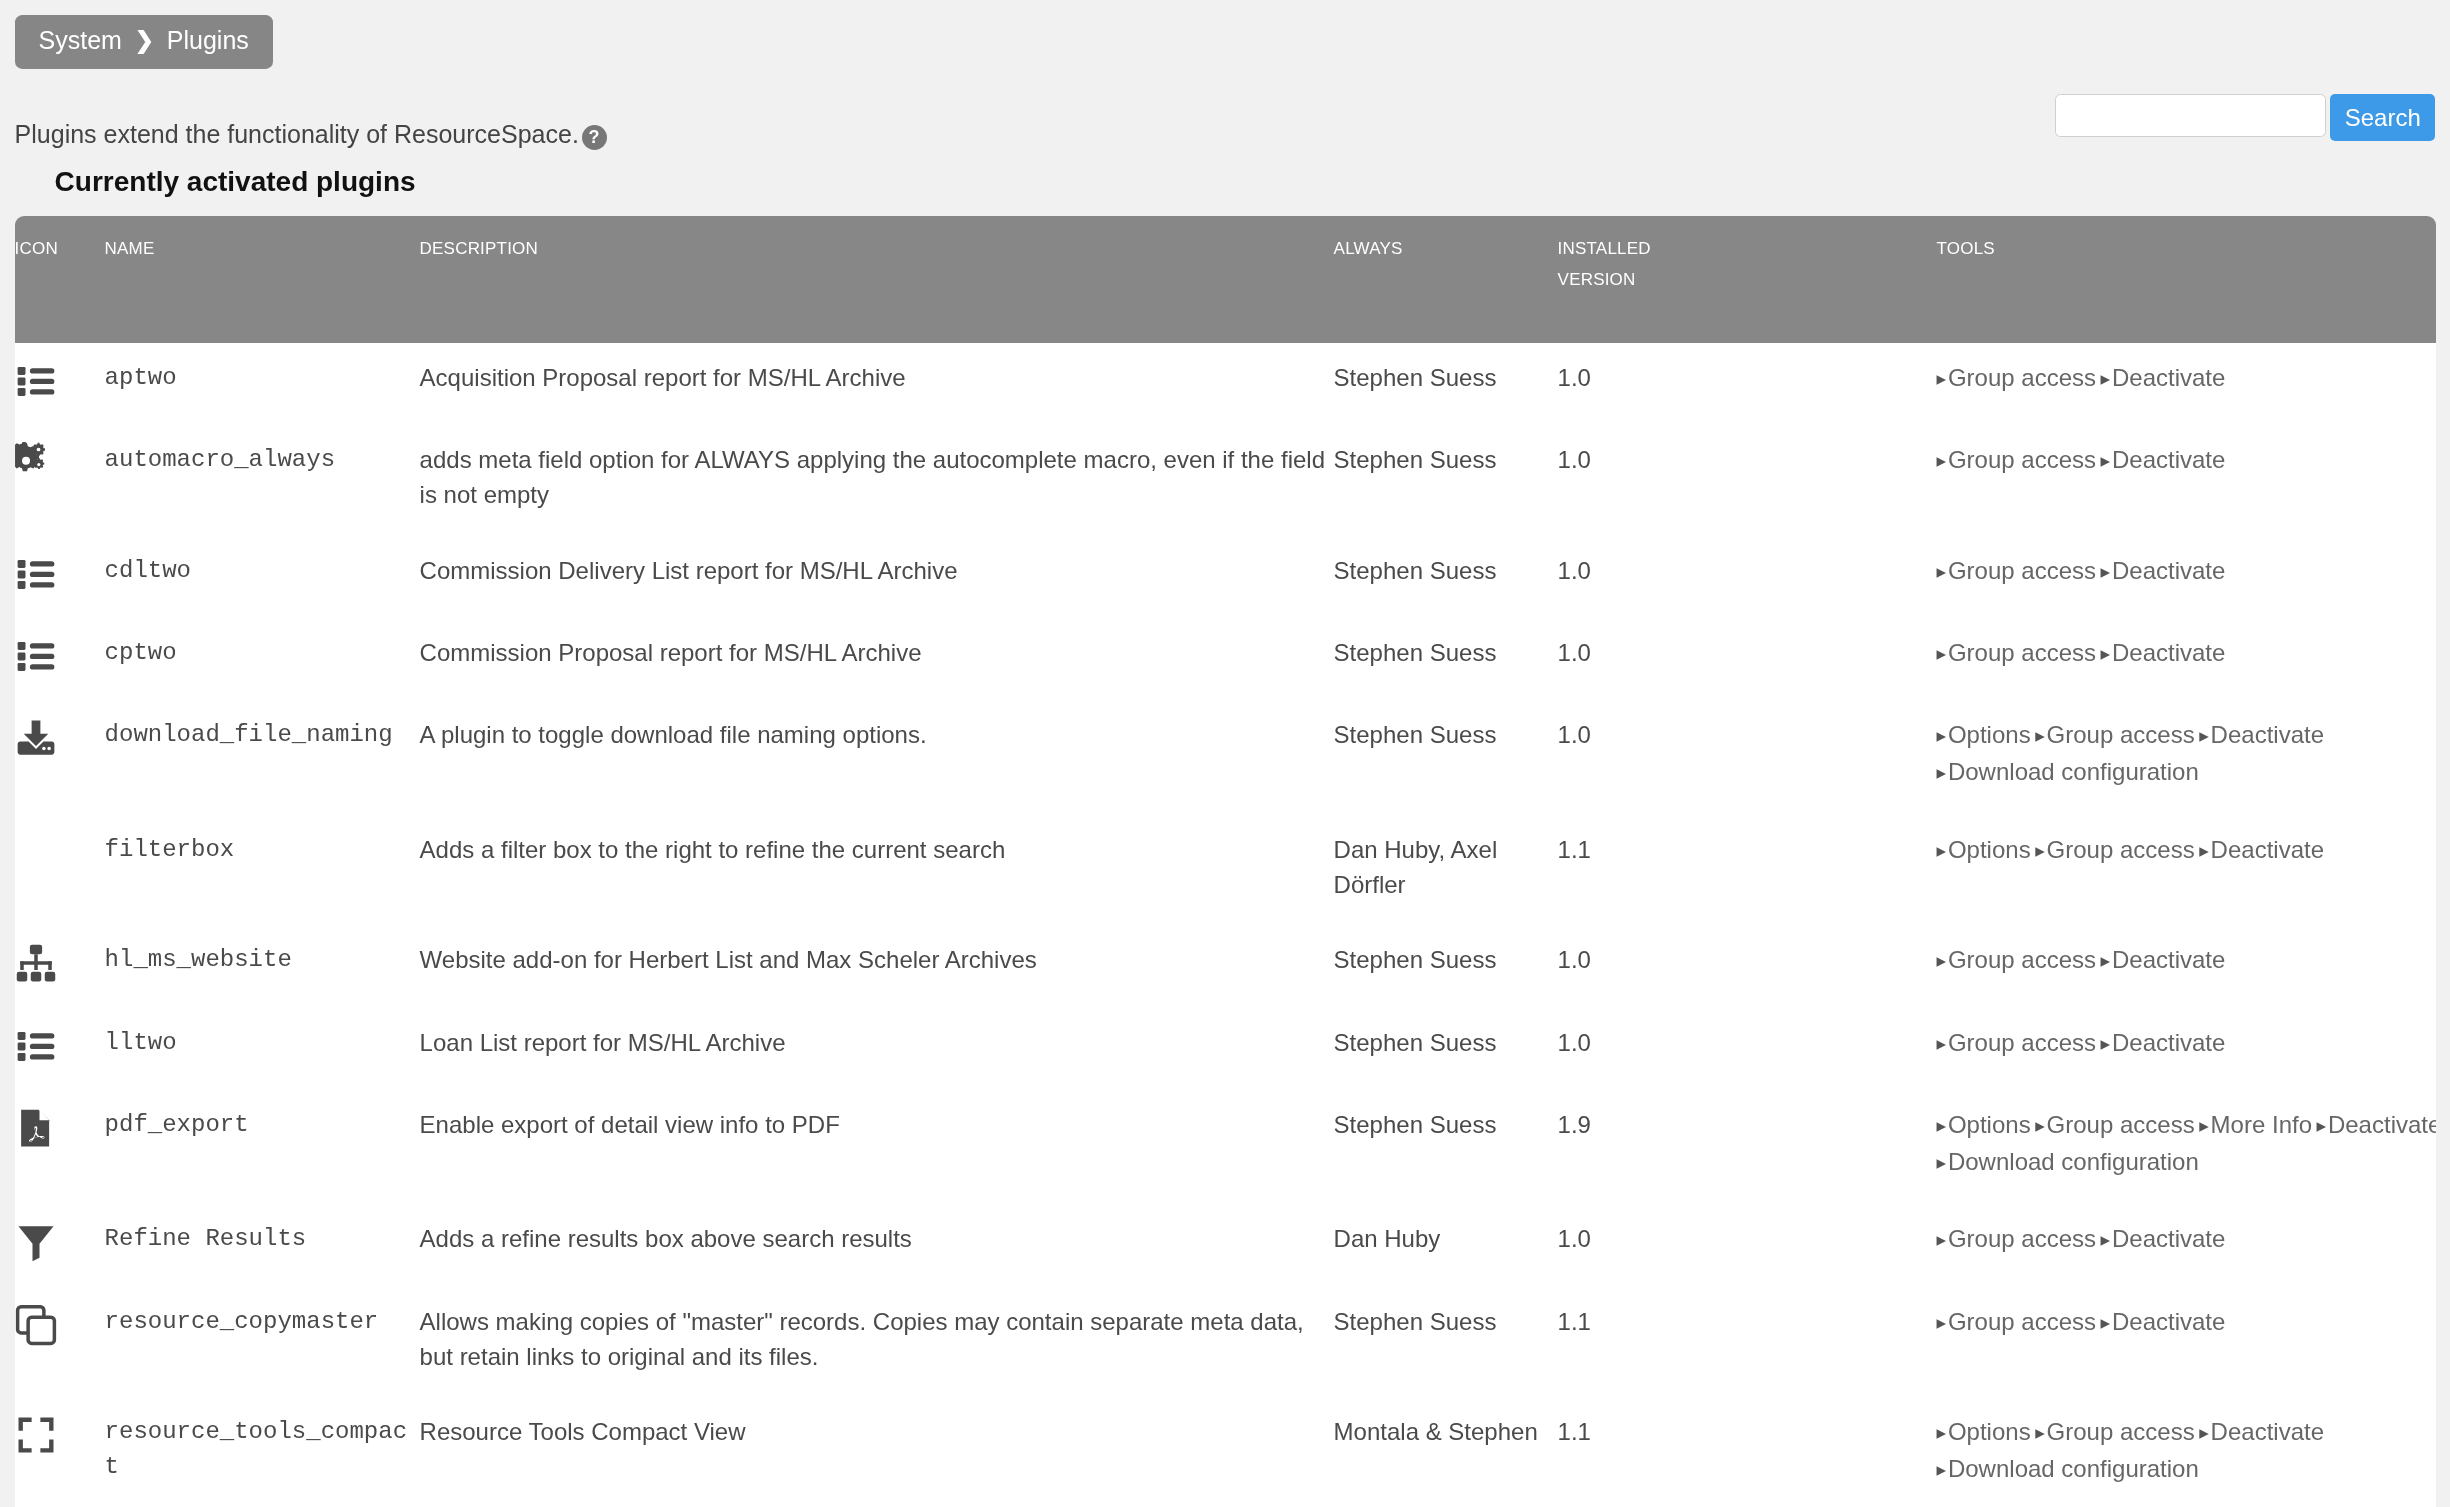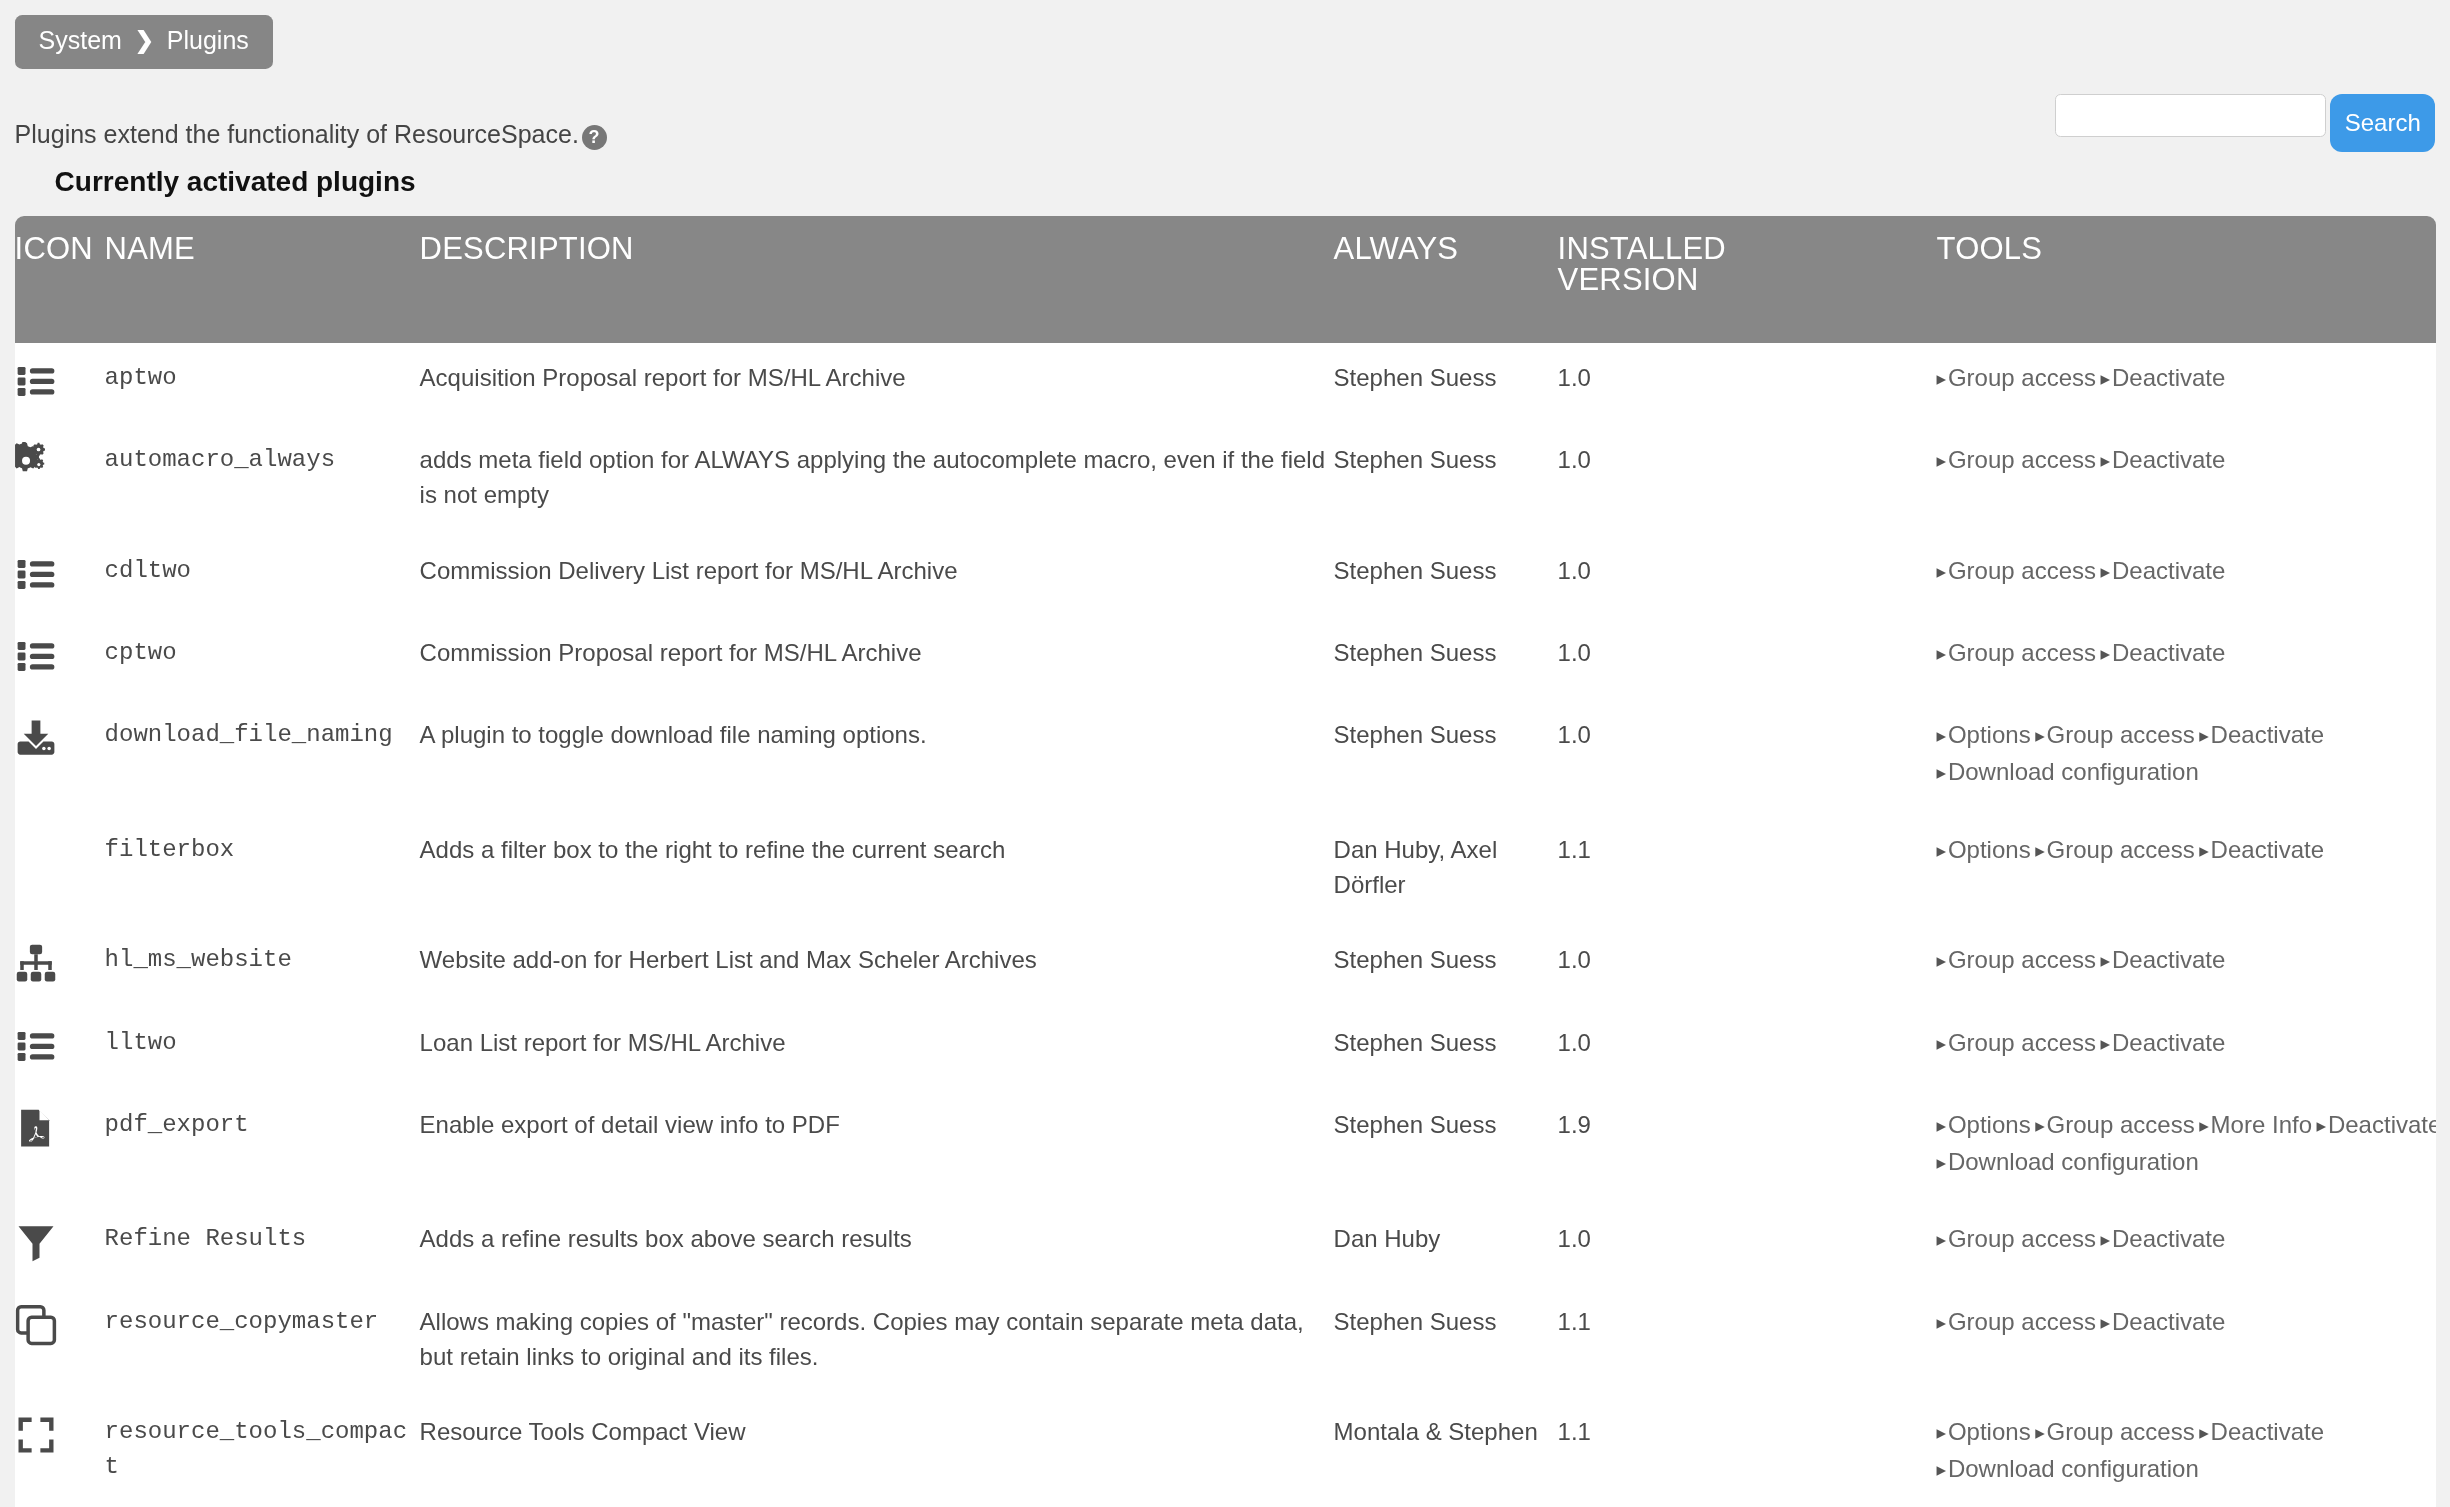--- a/index.html
+++ b/index.html
@@ -94,26 +94,26 @@
     border: 0.9px solid #cfcfcf;
     border-radius: 5.5px;
     background: #fff;
     font-size: 22px;
     padding: 0 9px;
     color: #333;
     font-family: "Liberation Sans", sans-serif;
     outline: none;
   }
   .search-btn {
-    height: 58px;
+    height: 47px;
     box-sizing: border-box;
     background: #3d9ae8;
     color: #fff;
     border: none;
-    border-radius: 12px;
+    border-radius: 5px;
     font-size: 24px;
     padding: 0 14.6px;
     cursor: pointer;
     font-family: "Liberation Sans", sans-serif;
   }
 
   
   .section-heading {
     position: absolute;
     left: 14.6px;
@@ -138,21 +138,21 @@
   }
   table.plugins {
     width: 100%;
     border-collapse: collapse;
     table-layout: fixed;
   }
   table.plugins thead th {
     background: #878787;
     color: #fff;
     font-weight: normal;
-    font-size: 31px;
+    font-size: 17px;
     line-height: 31px;
     text-align: left;
     vertical-align: top;
     padding: 17.4px 0 48px 0;
     letter-spacing: 0.2px;
   }
   .col-icon   { width: 90px;  }
   .col-name   { width: 315px; }
   .col-desc   { width: 914px;}
   .col-author { width: 224px; }

